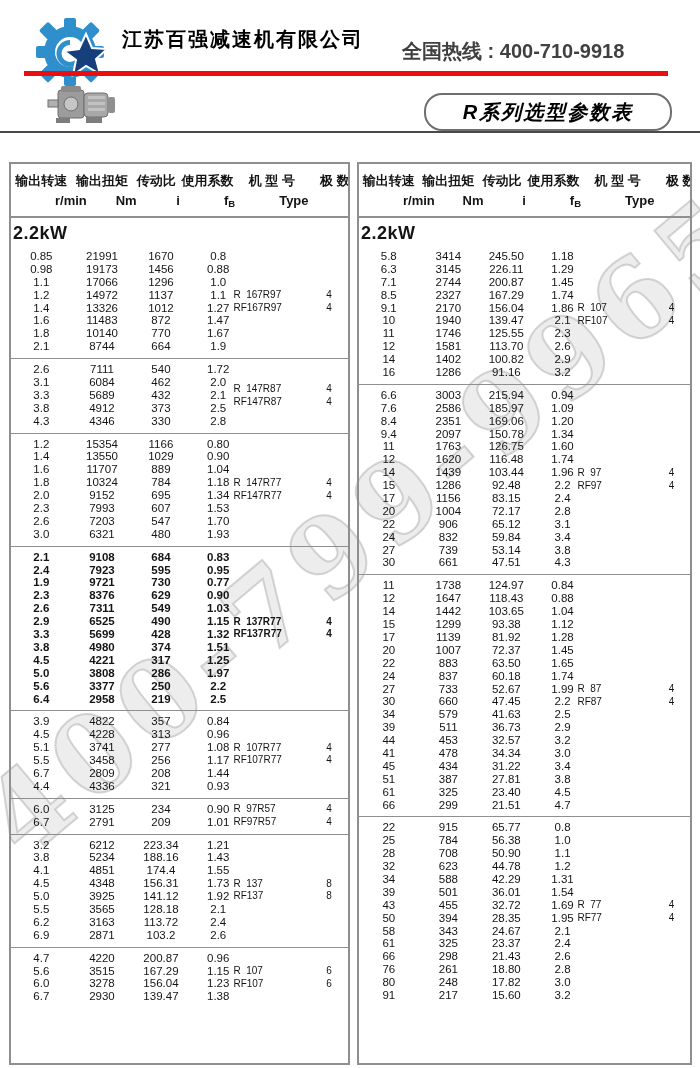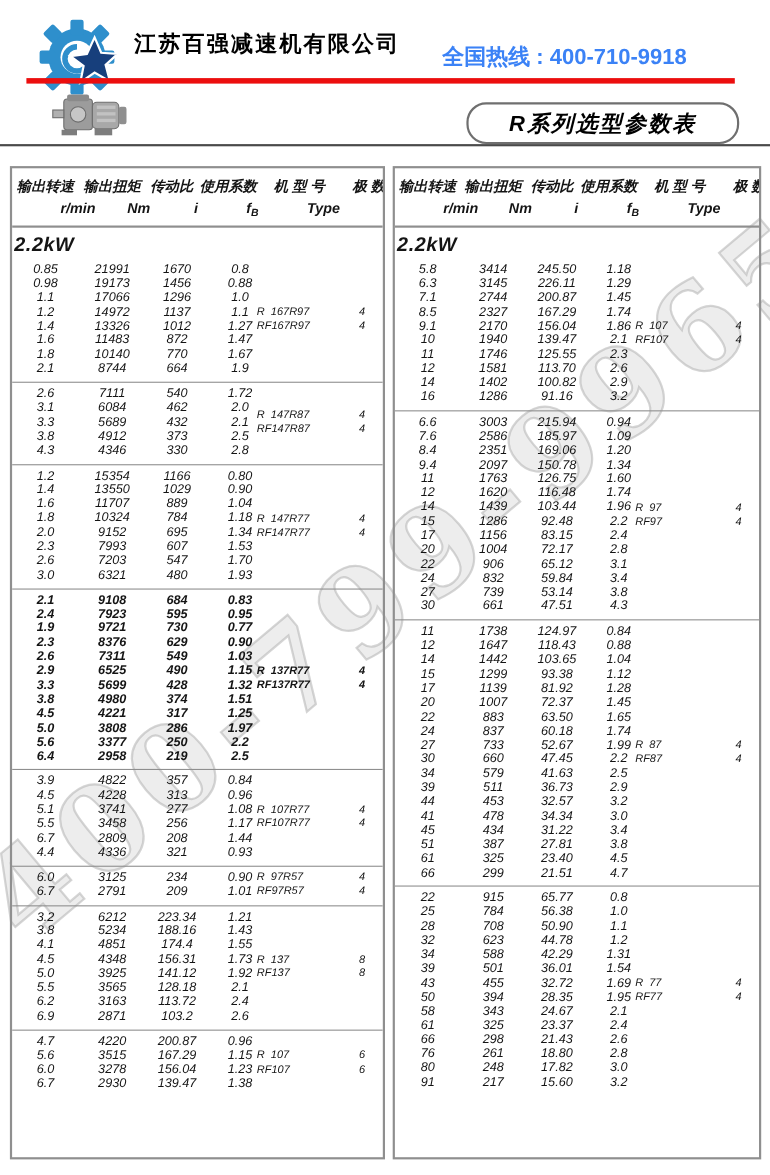--- a/index.html
+++ b/index.html
@@ -4,37 +4,37 @@
 <style>
   html,body{margin:0;padding:0;background:#fff;}
   .page{position:relative;width:700px;height:1068px;background:#ffffff;overflow:hidden;
         font-family:"Liberation Sans","DejaVu Sans",sans-serif;color:#141414;}
 
   
   .logo{position:absolute;left:28px;top:12px;width:92px;height:88px;}
   .company{position:absolute;left:122px;top:26px;font-size:20px;font-weight:700;
            letter-spacing:2px;color:#000;white-space:nowrap;}
   .hotline{position:absolute;left:402px;top:38px;font-size:20px;font-weight:700;
-           color:#3b82f6;white-space:nowrap;}
+           color:#404040;white-space:nowrap;}
   .red-rule{position:absolute;left:24px;top:71px;width:644px;height:5px;background:#ec0e0e;}
   .product{position:absolute;left:44px;top:80px;width:76px;height:48px;}
   .badge{position:absolute;left:424px;top:93px;width:244px;height:34px;border:2px solid #6f6f6f;
          border-radius:18px;display:flex;align-items:center;justify-content:center;
          font-size:20px;font-weight:700;font-style:italic;letter-spacing:2px;color:#000000;background:#fff;}
   .thin-rule{position:absolute;left:0;top:131px;width:700px;height:2px;background:#4a4a4a;}
 
   
   .watermark{position:absolute;left:0px;top:770px;z-index:1;white-space:nowrap;
              font-family:"DejaVu Serif","Liberation Serif",serif;font-weight:700;
              font-size:108px;letter-spacing:10px;
              color:rgba(214,214,214,0.45);-webkit-text-stroke:2px rgba(178,178,178,0.55);
              transform:rotate(-40deg);transform-origin:0 50%;pointer-events:none;}
 
   
-  .tables{position:absolute;left:0;top:151px;width:564px;height:906px;z-index:2;font-style:italic;}
+  .tables{position:absolute;left:0;top:162px;width:564px;height:906px;z-index:2;}
   .panel{position:absolute;top:0;height:903px;border:2px solid #8f8f8f;box-sizing:border-box;
          background:transparent;overflow:hidden;}
   #panel-left{left:9px;width:341px;}
   #panel-right{left:357px;width:335px;}
 
   .thead{display:flex;height:54px;border-bottom:2px solid #8f8f8f;box-sizing:border-box;align-items:center;}
   .th{display:flex;flex-direction:column;justify-content:center;gap:3px;text-align:center;}
   .th .cn{font-size:13px;font-weight:700;white-space:pre;}
   .th .en{font-size:13px;font-weight:700;padding-left:44px;}
   .sub{font-size:9.5px;position:relative;top:2px;}

